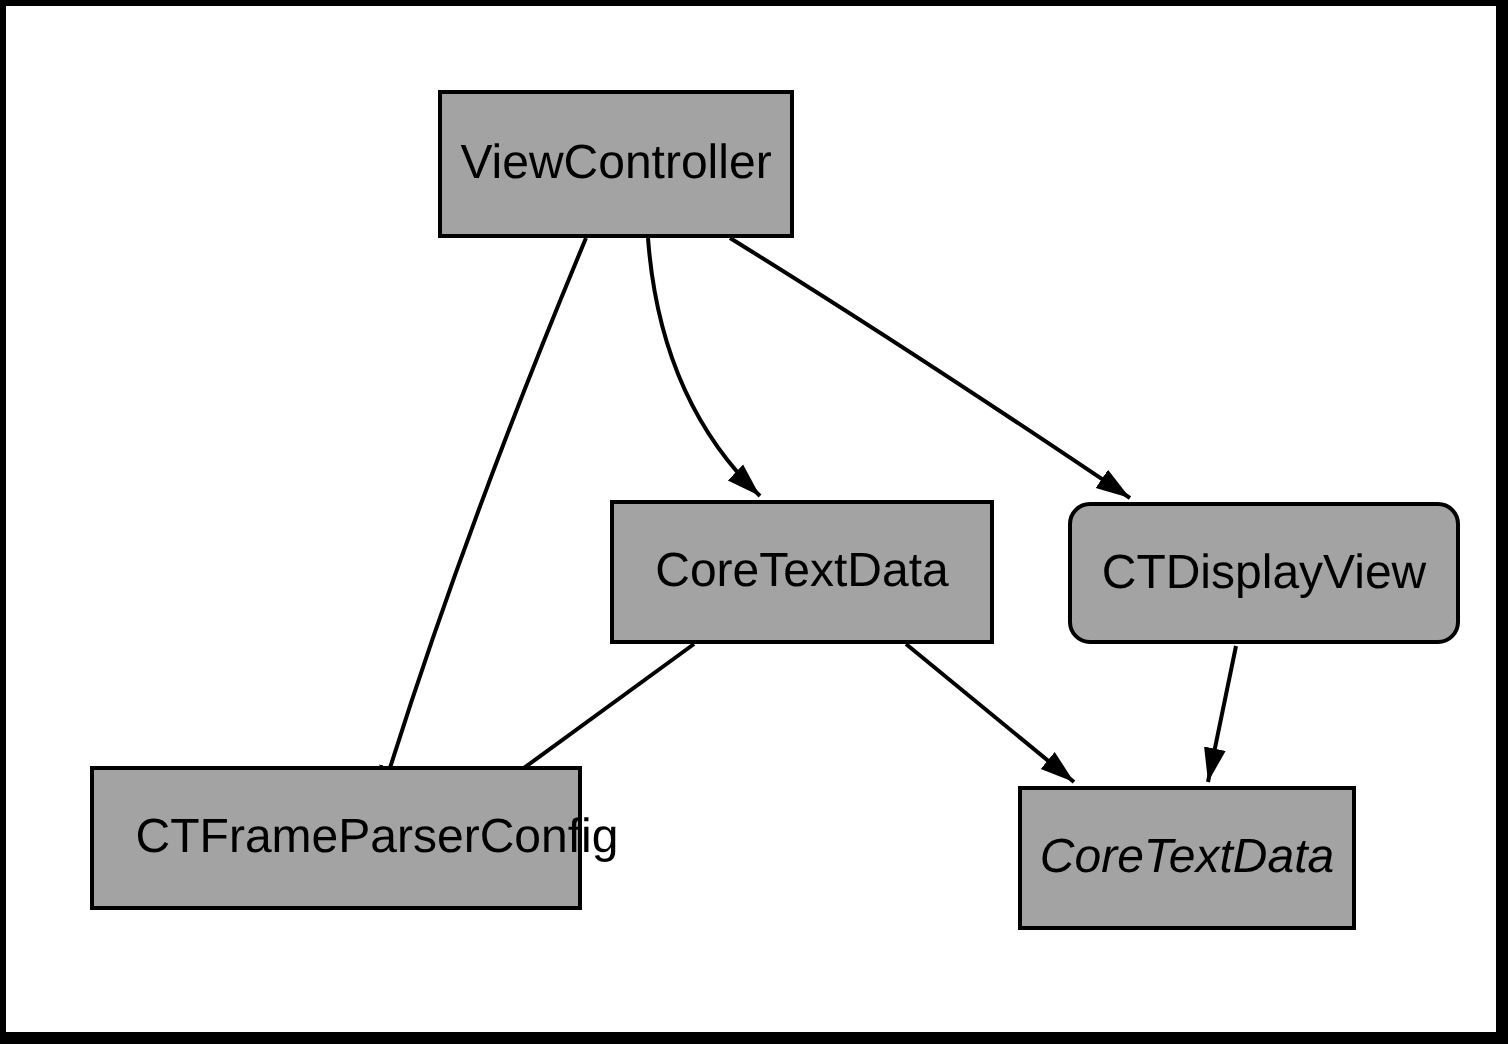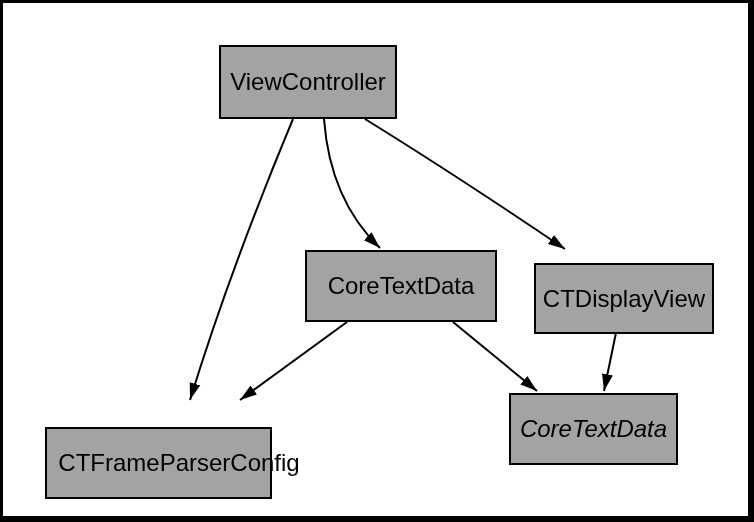--- a/index.html
+++ b/index.html
@@ -45,22 +45,22 @@
     background: #a3a3a3;
     display: flex;
     align-items: center;
     justify-content: center;
     font-size: 24px;
     color: #000000;
     white-space: nowrap;
   }
   .node-viewcontroller      { left: 216px; top: 42px;  width: 178px; height: 74px; }
   .node-ctframeparser       { left: 302px; top: 247px; width: 192px; height: 72px; }
-  .node-ctdisplayview       { left: 531px; top: 260px; width: 180px; height: 71px; }
-  .node-ctframeparserconfig { left: 42px;  top: 424px; width: 227px; height: 72px; padding-left: 41px; }
+  .node-ctdisplayview       { left: 531px; top: 248px; width: 196px; height: 71px; border-radius: 11px; }
+  .node-ctframeparserconfig { left: 42px;  top: 380px; width: 246px; height: 72px; padding-left: 41px; }
   .node-coretextdata        { left: 506px; top: 390px; width: 169px; height: 72px; font-style: italic; }
 </style>
 </head>
 <body>
 
 <div class="frame">
   <div class="canvas">
 
     <svg class="edges" viewBox="0 0 745 513" xmlns="http://www.w3.org/2000/svg">
       <defs>

